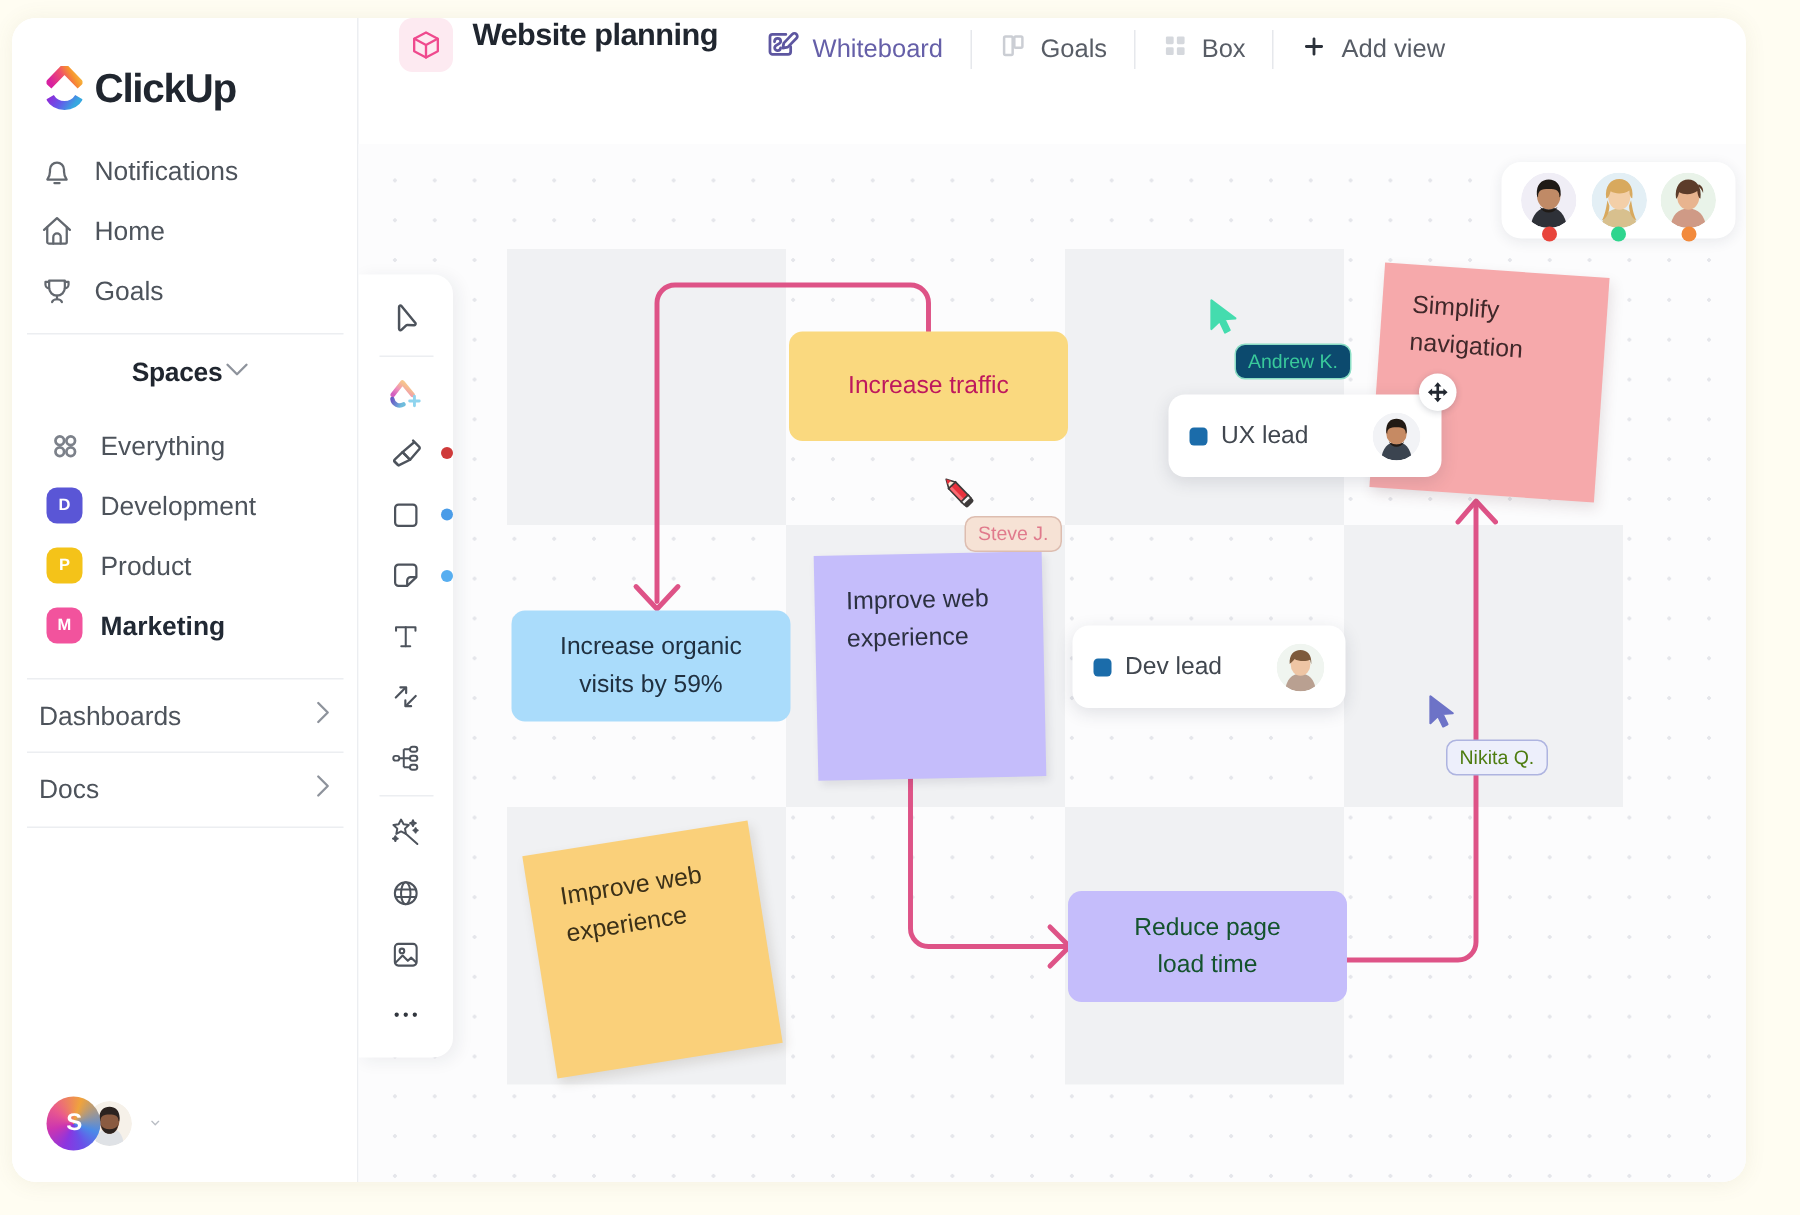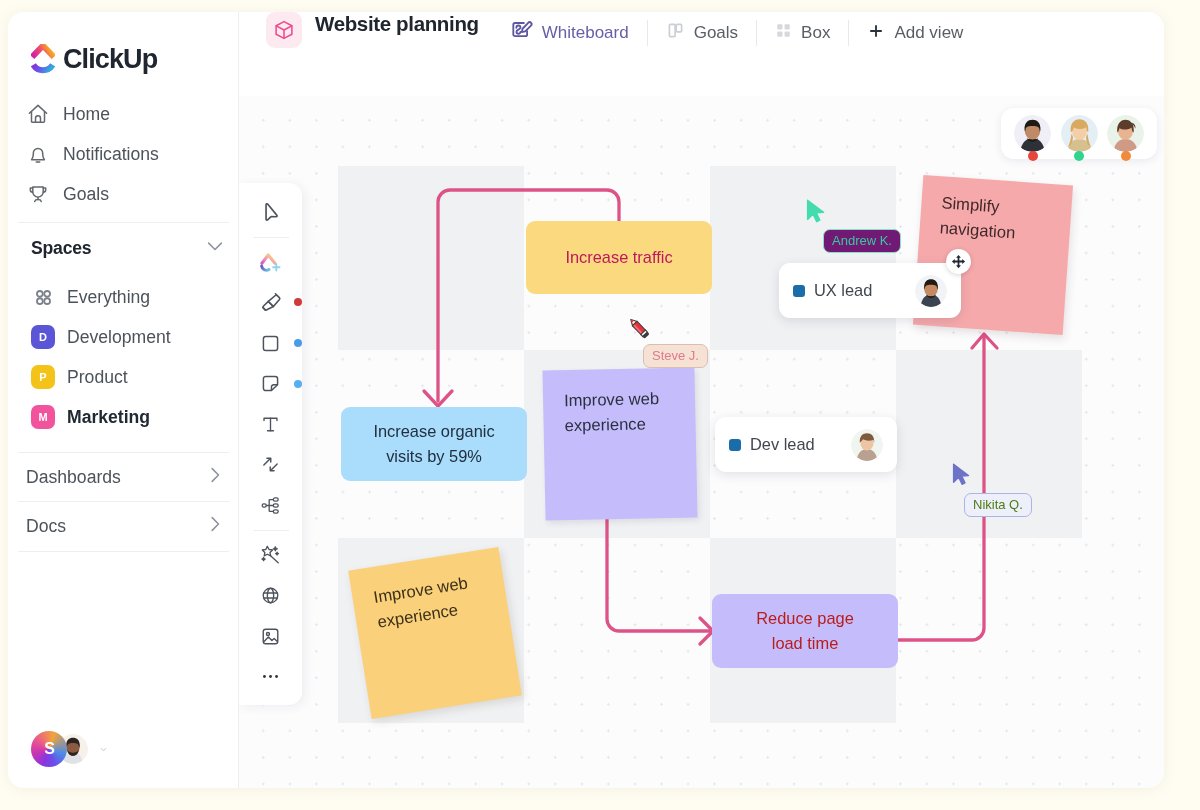--- a/index.html
+++ b/index.html
@@ -19,21 +19,21 @@
   .logo-text { font-size:27px; font-weight:700; color:#20262f; letter-spacing:-.9px; }
 
   .nav { position:absolute; left:0; top:82px; width:100%; padding:0 12px; }
   .nav-item { display:flex; align-items:center; gap:14px; height:40px; padding:0 7px;
               border-radius:8px; cursor:pointer; }
   .nav-item .ic { width:22px; height:22px; display:flex; align-items:center; justify-content:center; flex:0 0 22px;}
   .nav-label { font-size:17.6px; color:#4d535b; }
 
   .divider { position:absolute; left:10px; width:211px; height:1px; background:#eceef1; }
 
-  .sec-head { display:flex; align-items:center; justify-content:space-between;
+  .sec-head { display:flex; align-items:center; justify-content:center;
               height:36px; padding:0 7px; margin-top:-6px; margin-bottom:11px; }
   .sec-head .t { font-size:17.6px; font-weight:700; color:#20262f; letter-spacing:-.2px;}
 
   .space-item { display:flex; align-items:center; gap:12px; height:40px; padding:0 7px;
                 border-radius:8px; cursor:pointer; }
   .space-badge { width:24px; height:24px; border-radius:7px; color:#fff; font-size:11px;
                  font-weight:700; display:flex; align-items:center; justify-content:center; flex:0 0 24px;}
 
   .foot-row { display:flex; align-items:center; justify-content:space-between;
               height:40px; padding:0 7px; border-radius:8px; cursor:pointer;gap:19px;}
@@ -129,35 +129,35 @@
           <path d="M2.3 20.8 A 11.3 11.3 0 0 0 21.7 20.8" fill="none" stroke="url(#gDn)" stroke-width="6.0" stroke-linecap="butt"></path>
         </svg>
       </span>
       <span class="logo-text">ClickUp</span>
     </div>
 
     <div class="nav">
       <div class="nav-item">
         <span class="ic">
           <svg viewBox="0 0 24 24" width="22" height="22" fill="none" stroke="#63686f" stroke-width="1.65" stroke-linecap="round" stroke-linejoin="round">
+            <path d="M5.0 18.2c1.3-1.6 1.9-3.6 1.9-5.8V11a5.1 5.1 0 1 1 10.2 0v1.4c0 2.2.6 4.2 1.9 5.8z"></path>
+            <path d="M10.1 20.8h3.8"></path>
+          </svg>
+        </span>
+        <span class="nav-label">Notifications</span>
+      </div>
+      <div class="nav-item">
+        <span class="ic">
+          <svg viewBox="0 0 24 24" width="22" height="22" fill="none" stroke="#63686f" stroke-width="1.65" stroke-linecap="round" stroke-linejoin="round">
             <path d="M2.6 11.2 12 2.6l9.4 8.6"></path>
             <path d="M4.9 9.3V20a1.1 1.1 0 0 0 1.1 1.1h12a1.1 1.1 0 0 0 1.1-1.1V9.3"></path>
             <path d="M9.3 21.1v-4.6a2.7 2.7 0 0 1 5.4 0v4.6"></path>
           </svg>
         </span>
         <span class="nav-label">Home</span>
-      </div>
-      <div class="nav-item">
-        <span class="ic">
-          <svg viewBox="0 0 24 24" width="22" height="22" fill="none" stroke="#63686f" stroke-width="1.65" stroke-linecap="round" stroke-linejoin="round">
-            <path d="M5.0 18.2c1.3-1.6 1.9-3.6 1.9-5.8V11a5.1 5.1 0 1 1 10.2 0v1.4c0 2.2.6 4.2 1.9 5.8z"></path>
-            <path d="M10.1 20.8h3.8"></path>
-          </svg>
-        </span>
-        <span class="nav-label">Notifications</span>
       </div>
       <div class="nav-item">
         <span class="ic">
           <svg viewBox="0 0 24 24" width="22" height="22" fill="none" stroke="#63686f" stroke-width="1.6" stroke-linecap="round" stroke-linejoin="round">
             <path d="M6.3 4.4h11.4v5.3a5.7 5.7 0 0 1-11.4 0z"></path>
             <path d="M6.3 5.4H3.6v1.9a2.8 2.8 0 0 0 2.7 2.8M17.7 5.4h2.7v1.9a2.8 2.8 0 0 1-2.7 2.8"></path>
             <path d="M12 15.4v2.6"></path>
             <path d="M8.4 20.1c.4-1.3 1.9-2.1 3.6-2.1s3.2.8 3.6 2.1"></path>
           </svg>
         </span>
@@ -336,21 +336,21 @@
     <div class="note" style="left:305px; top:273px; width:152px; height:150px; background:#c5bdfb; color:#2b3040;
                 transform:rotate(-1.2deg); box-shadow:2px 3px 6px rgba(40,40,70,.10);">
       <span>Improve web experience</span>
     </div>
 
     <div class="note" style="left:120px; top:462px; width:152px; height:150px; background:#fad07a; color:#3b3018;
                 transform:rotate(-9deg); box-shadow:2px 4px 8px rgba(60,50,20,.13);">
       <span>Improve web experience</span>
     </div>
 
-    <div class="card" style="left:473px; top:498px; width:186px; height:74px; background:#c5bdfb; color:#b91c1c;">
+    <div class="card" style="left:473px; top:498px; width:186px; height:74px; background:#c5bdfb; color:#14532d;">
       <span style="display:block;max-width:120px">Reduce page load time</span>
     </div>
 
     <div class="note" style="left:679px; top:84px; width:150px; height:150px; background:#f6a9ab; color:#40282a; padding:14px 20px;
                 transform:rotate(4deg); box-shadow:2px 4px 9px rgba(80,40,45,.13);">
       <span>Simplify navigation</span>
     </div>
 
     <div class="leadcard" style="left:476px; top:321px; width:182px; height:55px;">
       <span class="leadsq"></span>
@@ -376,21 +376,21 @@
           <path d="M11.4 15.5C11.4 8.2 15 5.2 20 5.2s8.6 3 8.6 10.3c0 1.4-.5 2.3-.9 2.3.2-4.6-2.4-5.6-7.7-5.6s-7.9 1-7.7 5.6c-.4 0-.9-.9-.9-2.3z" fill="#221a14"></path>
           <path d="M13.5 24.3c1.5 3 3.8 4.2 6.5 4.2s5-1.2 6.5-4.2c-1.6 1.6-3.8 2.3-6.5 2.3s-4.9-.7-6.5-2.3z" fill="#221a14"></path>
         </svg>
       </span>
     </div>
 
     <div style="position:absolute;left:567px;top:103px">
       <svg width="22" height="26" viewBox="0 0 22 26">
         <path d="M1.6 1.2 1.6 20.4 7.1 15.1 10.7 22.7 13.8 21.1 10.3 13.8 17.6 13.3z" fill="#44dcae" stroke="#44dcae" stroke-width="1.4" stroke-linejoin="round"></path>
       </svg>
-      <span class="ulabel" style="left:17px; top:30px; background:#701a75; color:#39c99b; border:1px solid #8bdec5">Andrew K.</span>
+      <span class="ulabel" style="left:17px; top:30px; background:#0c4a6e; color:#39c99b; border:1px solid #8bdec5">Andrew K.</span>
     </div>
 
     <div style="position:absolute;left:386px;top:218px">
       <svg width="28" height="28" viewBox="0 0 28 28">
         <g transform="rotate(-44 14 14)">
           <path d="M14 2.2 17.2 8.1 10.8 8.1z" fill="#fff0de" stroke="#3e3a3a" stroke-width="1.1" stroke-linejoin="round"></path>
           <path d="M14 2.2 15.6 5.2 12.4 5.2z" fill="#e8313d"></path>
           <rect x="10.8" y="7.8" width="6.4" height="12.6" fill="#e8313d" stroke="#3e3a3a" stroke-width="1.1"></rect>
           <rect x="11.4" y="8.4" width="1.9" height="11.4" fill="#f76b73"></rect>
           <rect x="10.8" y="19.9" width="6.4" height="3.0" fill="#f5f3f3" stroke="#3e3a3a" stroke-width="1.1"></rect>

